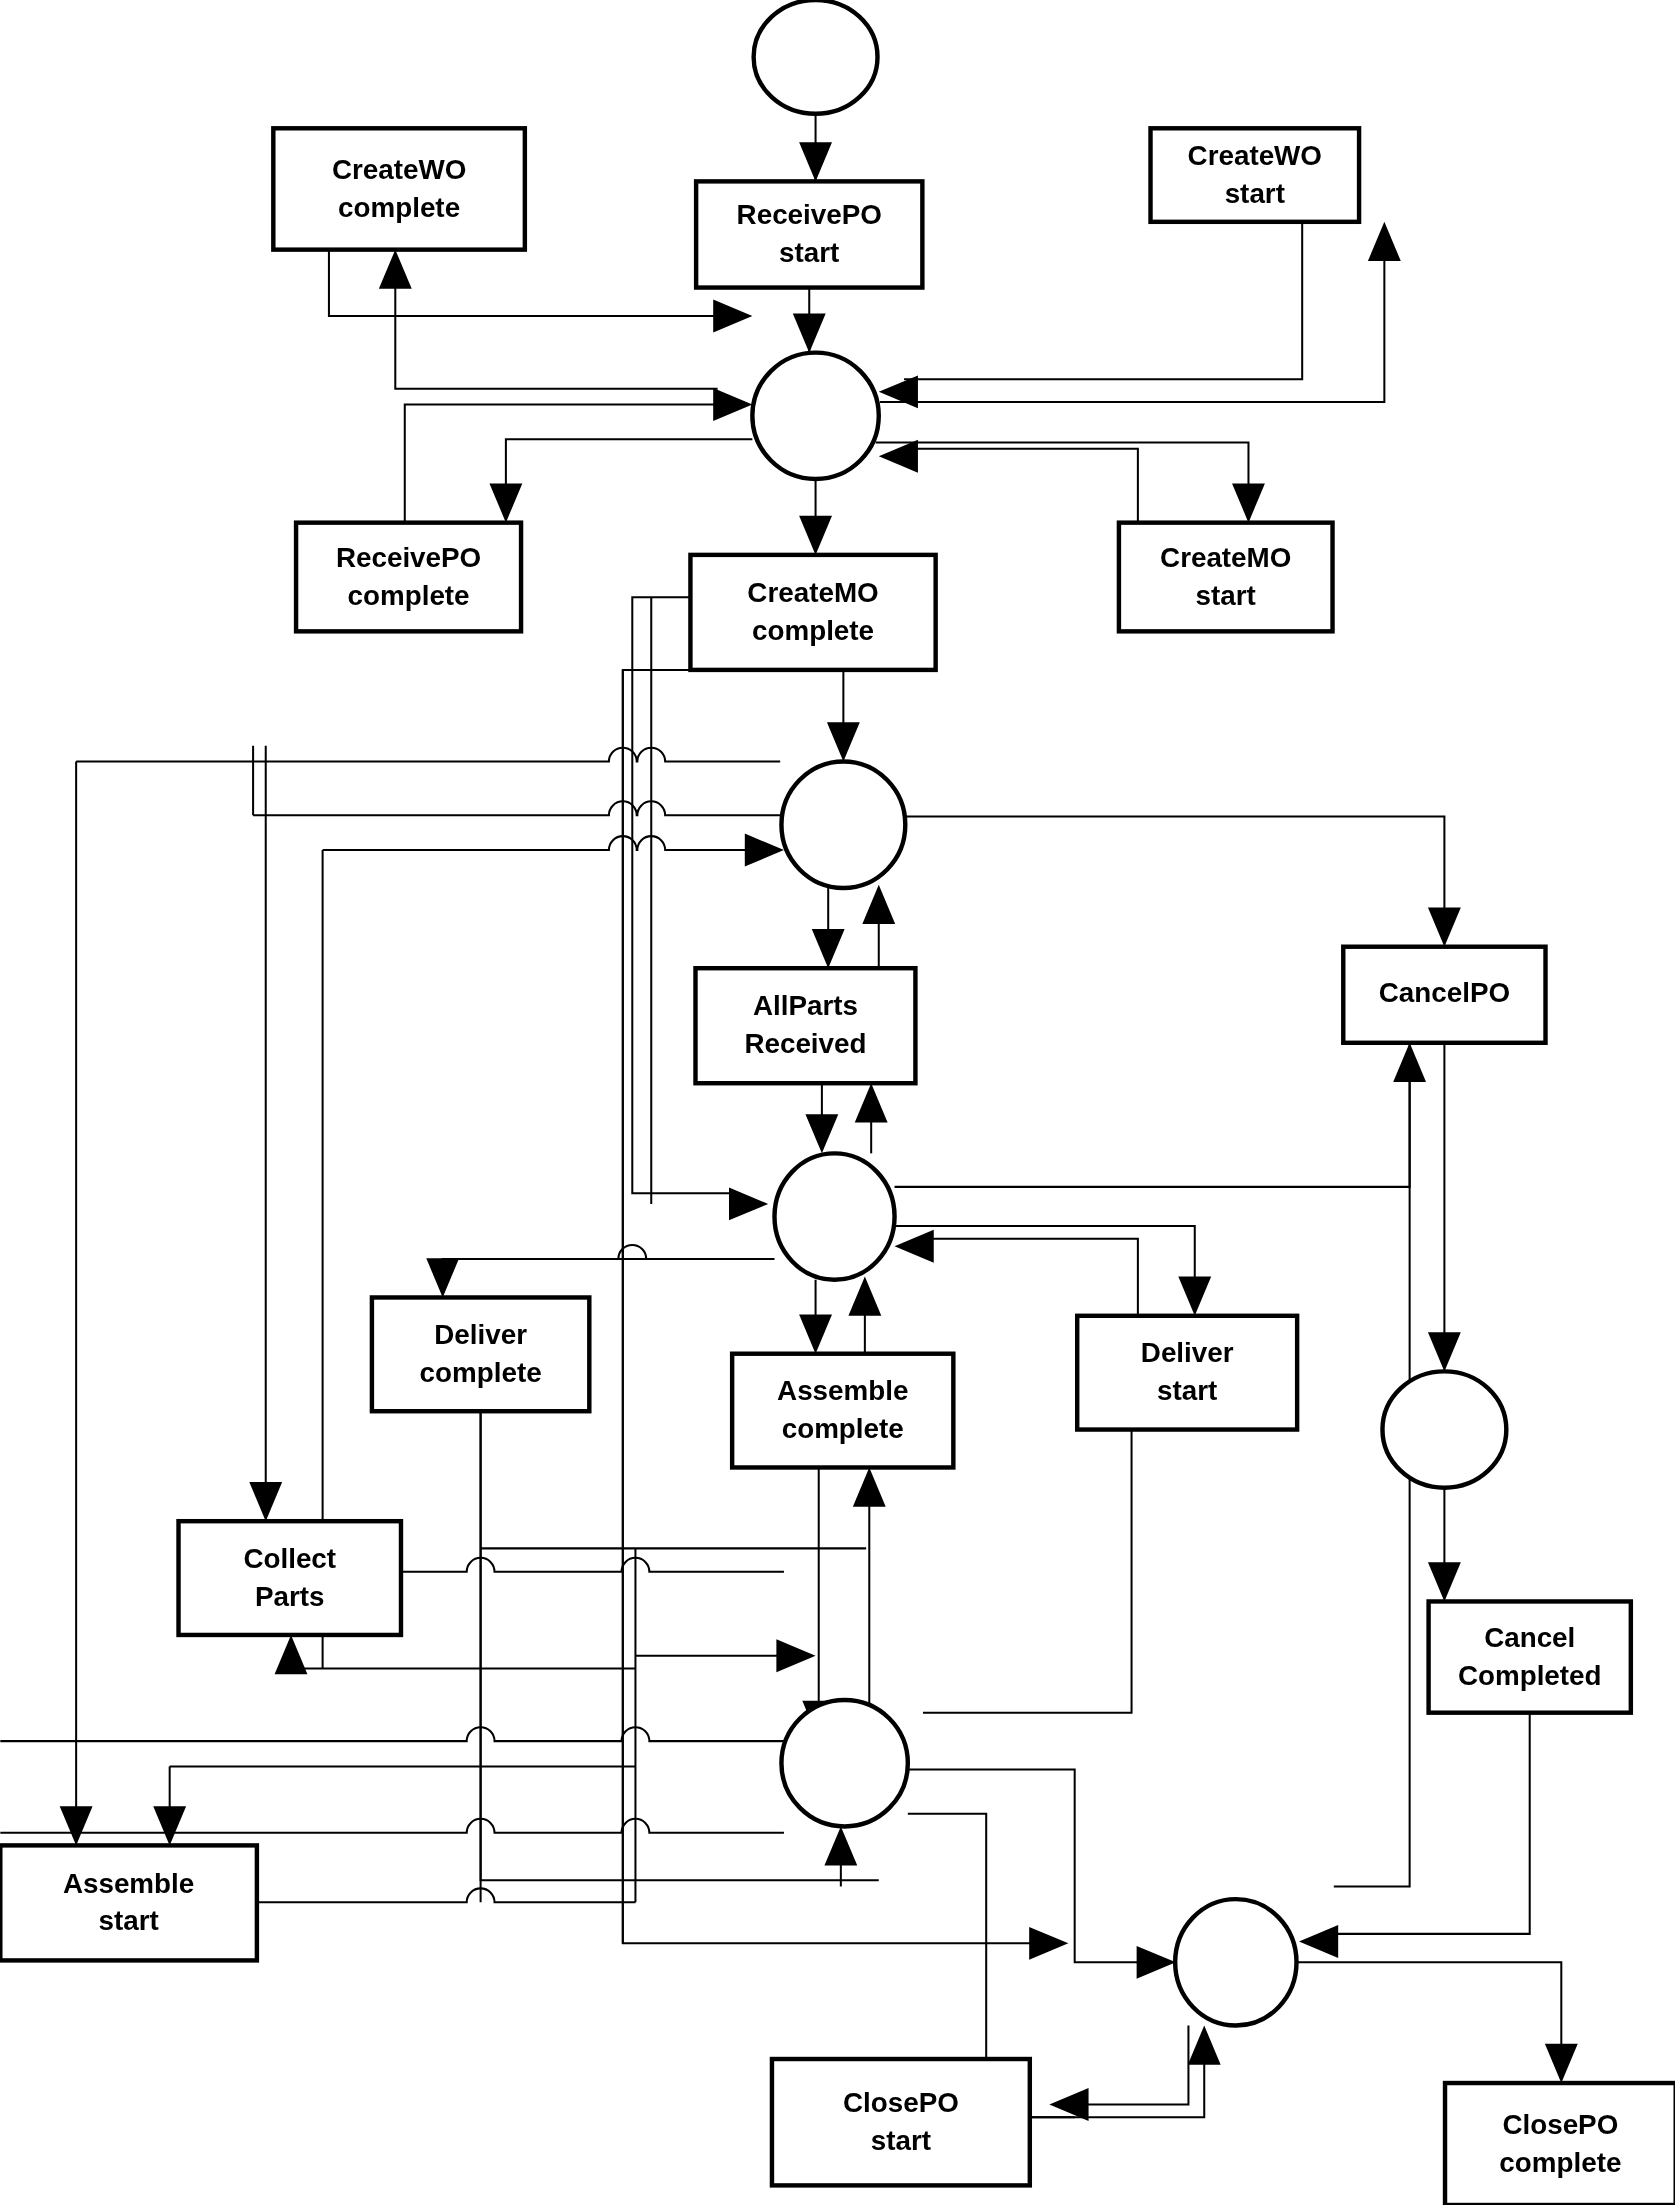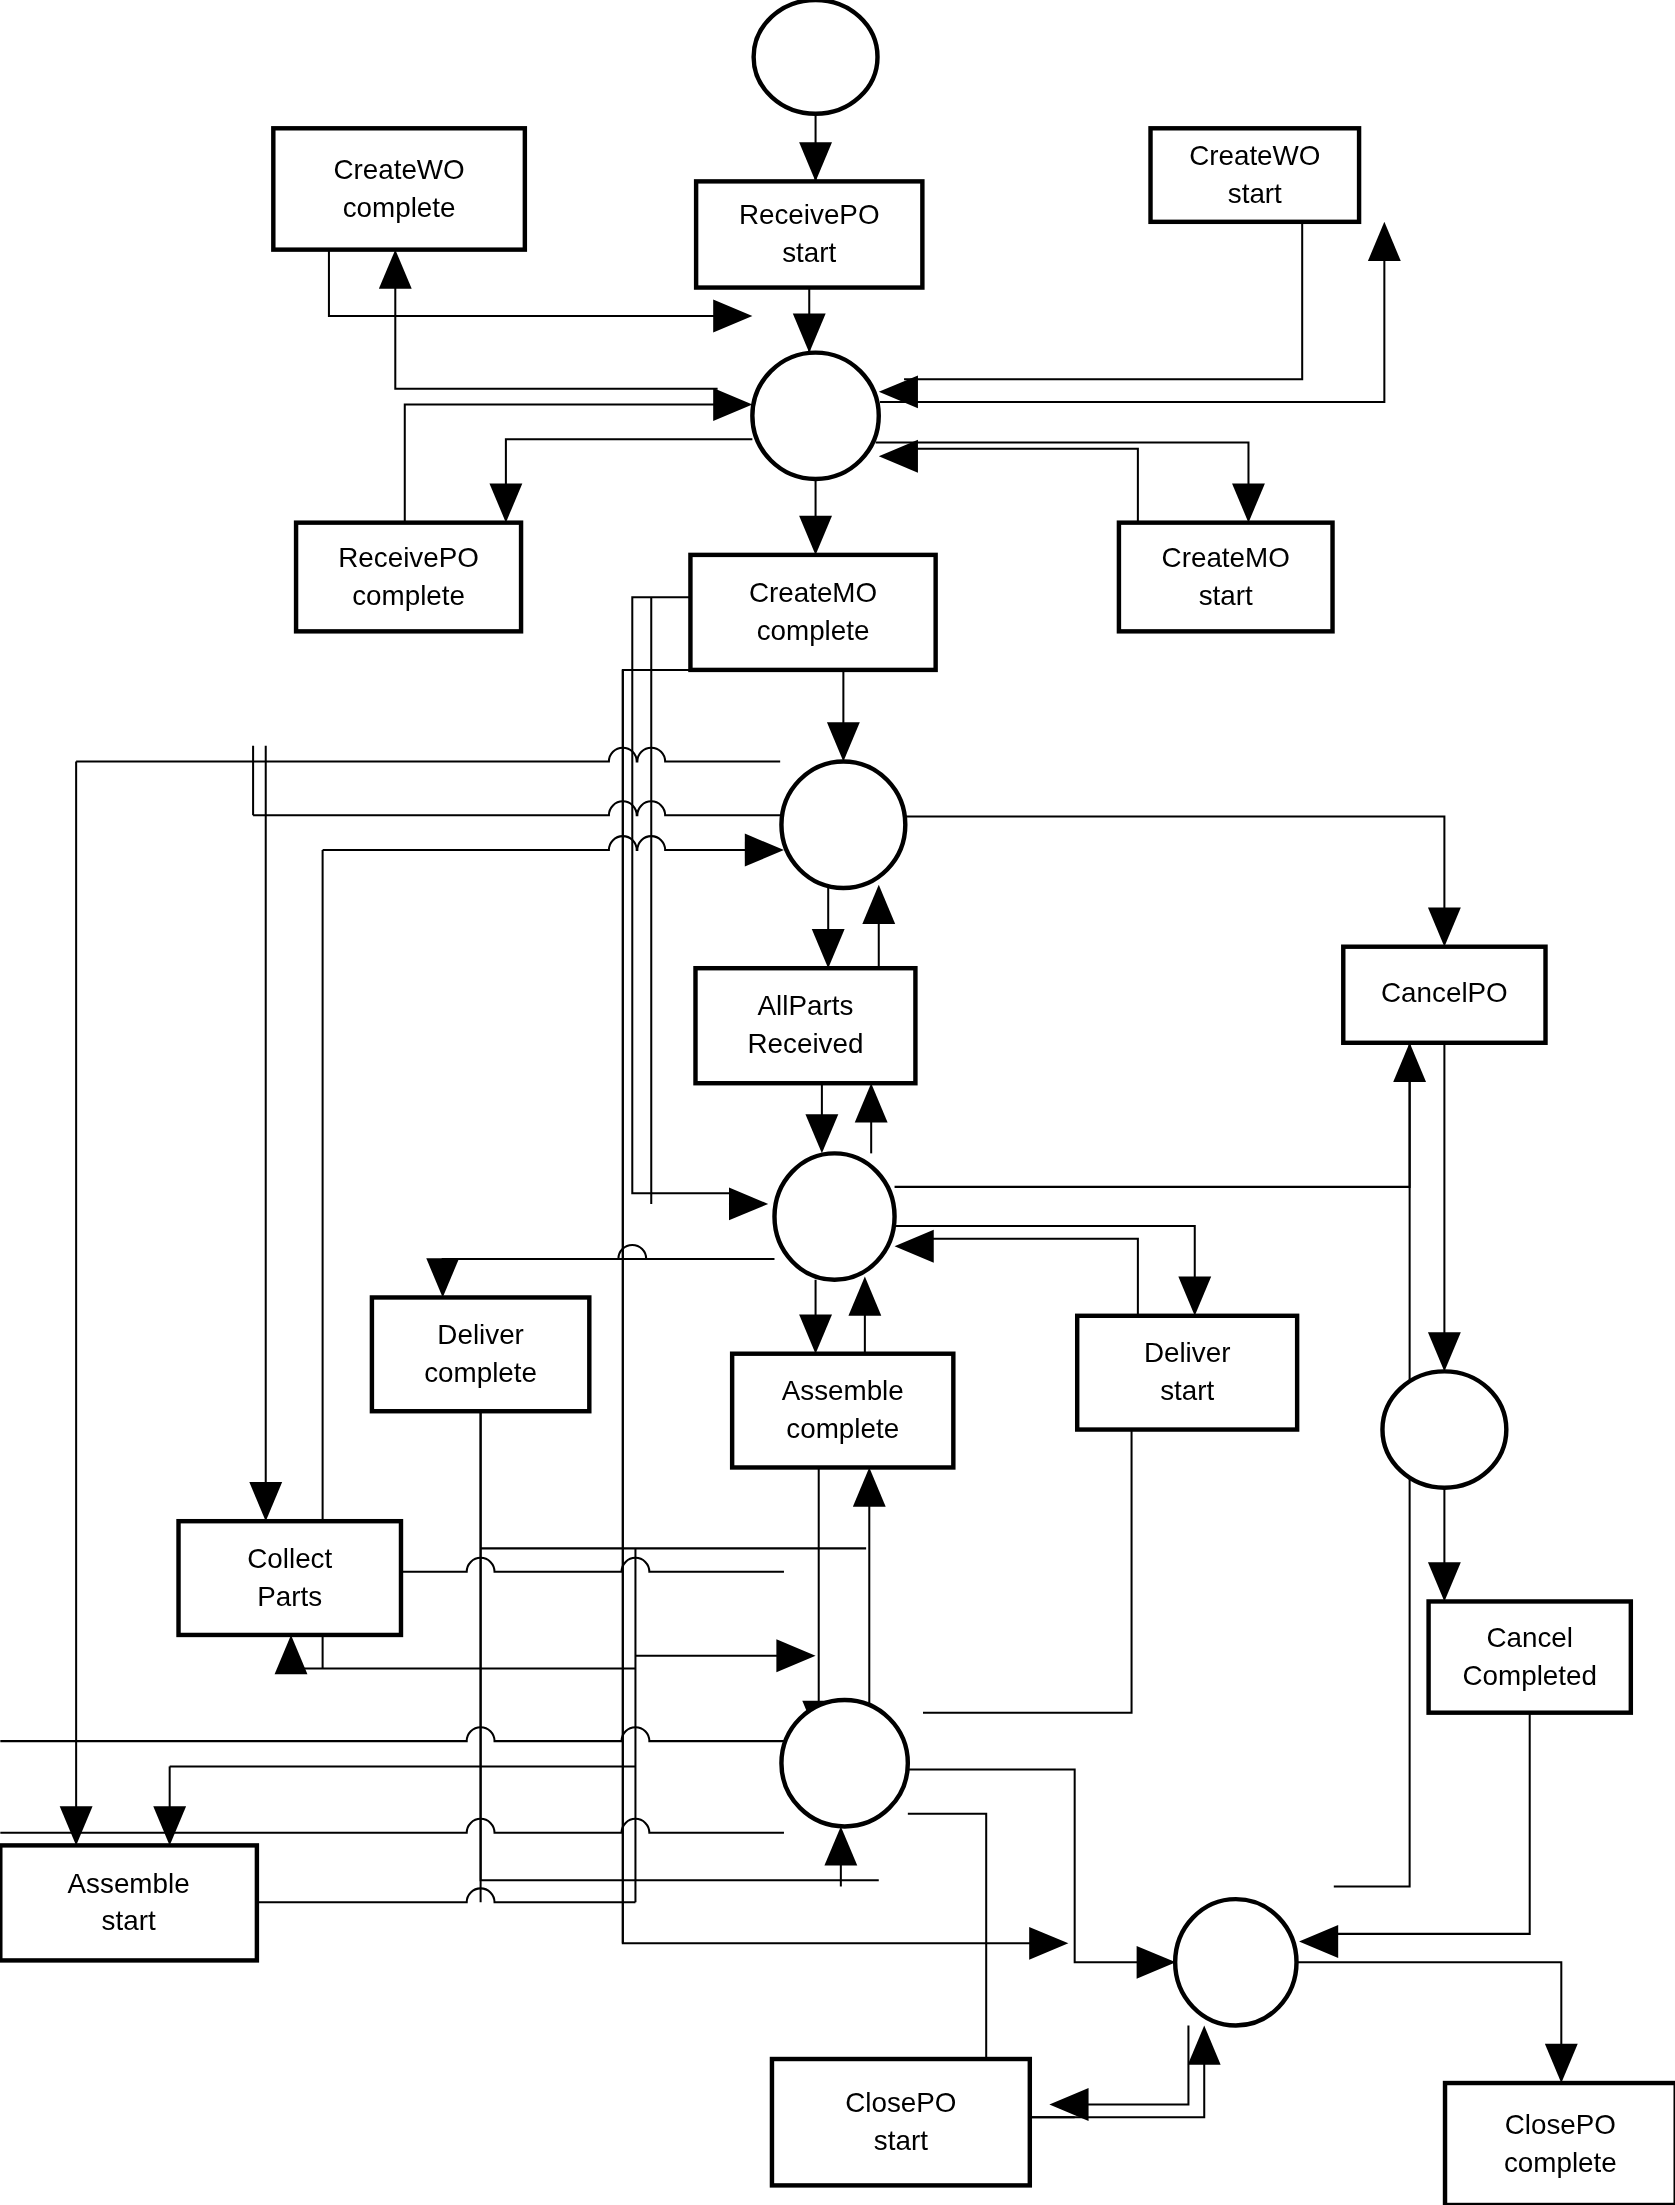--- a/index.html
+++ b/index.html
@@ -1,18 +1,18 @@
 <!DOCTYPE html>
 <html style="font-size:10px"><head>
 <meta charset="utf-8">
 <title>Petri Net</title>
 <style>
   html,body{margin:0;padding:0;background:#ffffff;}
   body{font-family:"Liberation Sans", sans-serif;}
-  #stage{position:relative;width:1676px;height:2205px;background:#fff;overflow:hidden;}
+  #stage{position:relative;width:1676px;height:2205px;background:#fff;overflow:hidden;font-weight:bold;}
   svg#net{position:absolute;left:0;top:0;width:1676px;height:2205px;}
   .tlabel{font-family:"Liberation Sans", sans-serif;font-size:44px;fill:#000;text-anchor:middle;dominant-baseline:middle;}
   .trans-rect{fill:#ffffff;stroke:#000000;stroke-width:7;}
   .place-circle{fill:#ffffff;stroke:#000000;stroke-width:7;}
   .arc{fill:none;stroke:#000000;stroke-width:3.2;}
   .arrowhead{fill:#000000;stroke:none;}
 </style>
 </head>
 <body>
 

